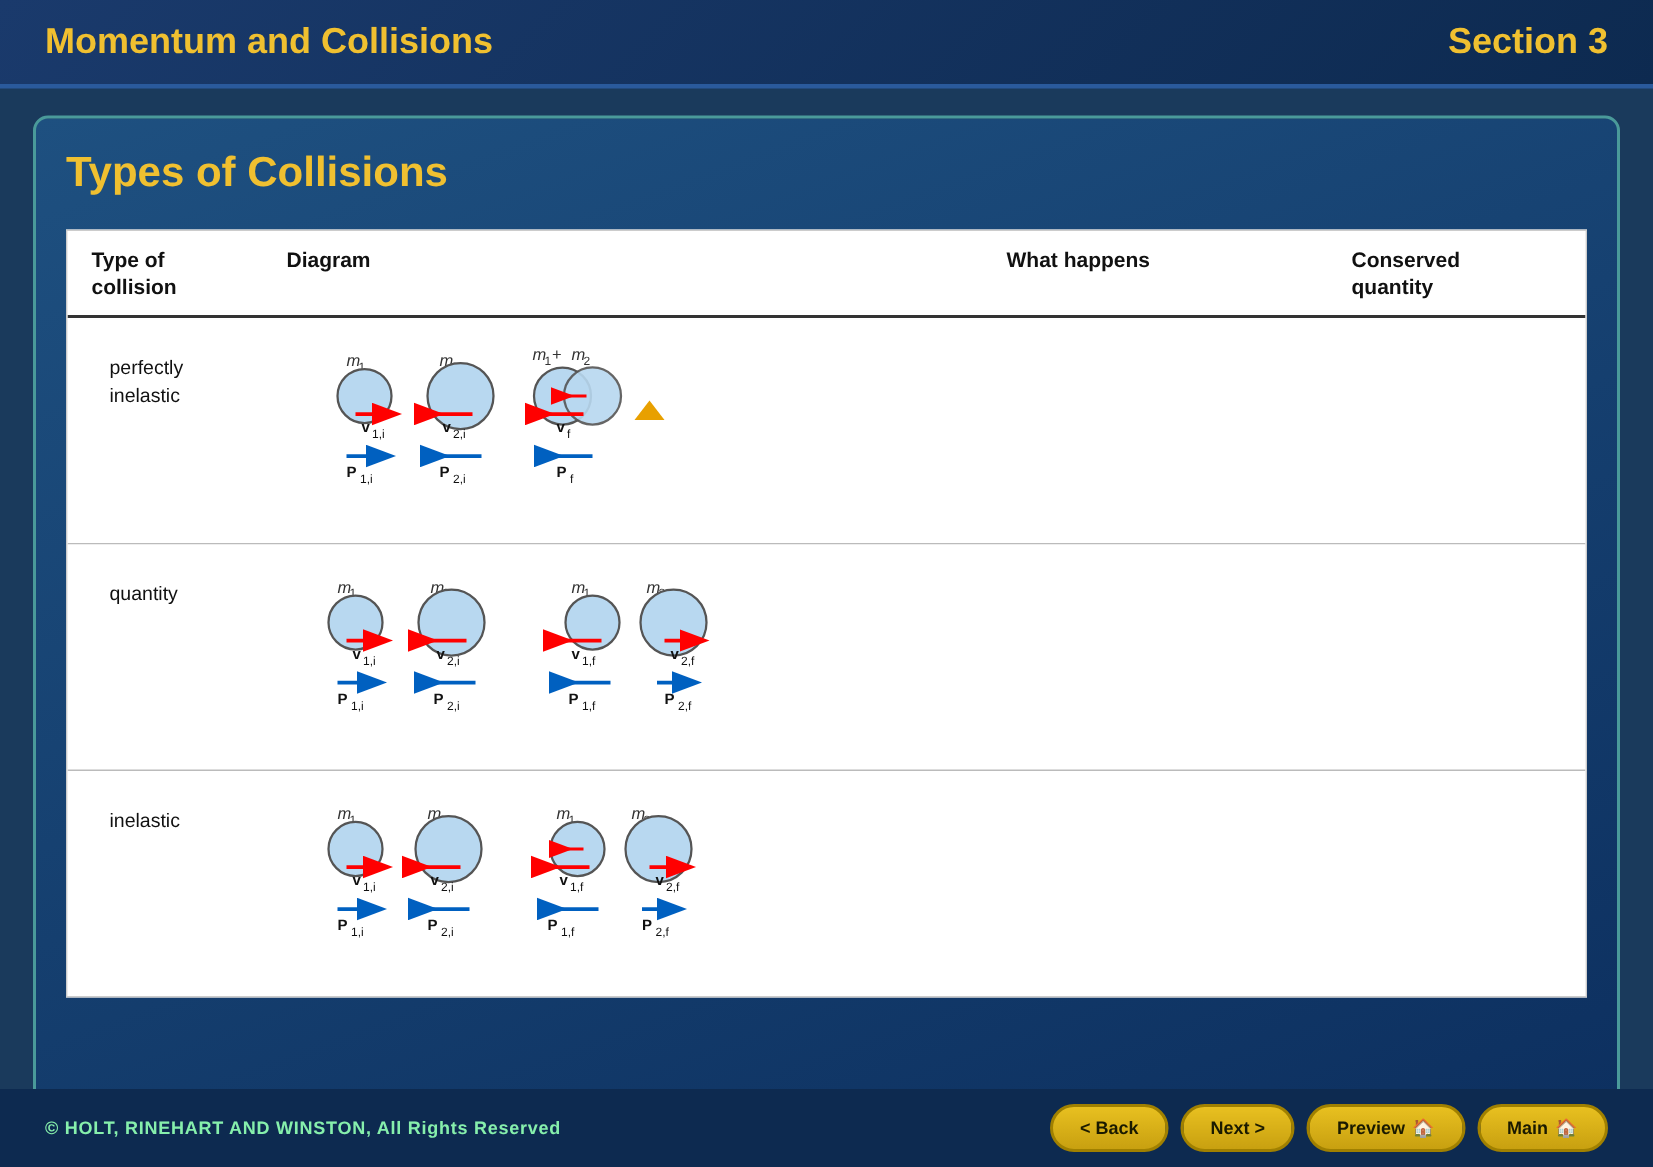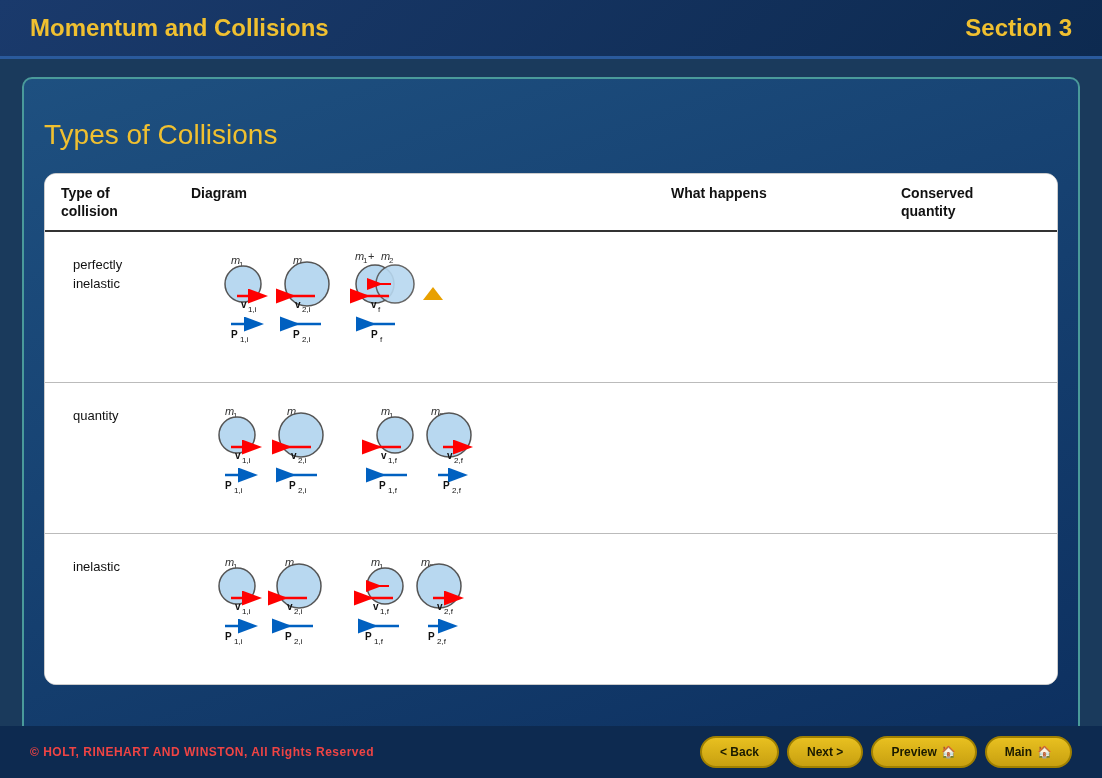--- a/index.html
+++ b/index.html
@@ -38,30 +38,29 @@
       border: 2px solid #4a9a9a;
       border-radius: 10px;
       padding: 16px 20px;
       height: 660px;
       position: relative;
     }
 
     .slide-title {
       color: #f0c030;
       font-size: 28px;
-      font-weight: normal;
+      font-weight: bold;
       margin-bottom: 18px;
       padding: 4px 0;
-      margin-top: 20px;
     }
 
     
     .collision-table {
       background: white;
-      border-radius: 12px;
+      border-radius: 0;
       border: 1px solid #ccc;
       width: 100%;
       overflow: hidden;
     }
 
     .table-header {
       display: grid;
       grid-template-columns: 130px 480px 230px 120px;
       padding: 10px 16px;
       border-bottom: 2px solid #333;
@@ -124,21 +123,21 @@
       justify-content: space-between;
       align-items: center;
     }
     .copyright {
       color: #ccc;
       font-size: 12px;
       letter-spacing: 0.5px;
     }
     .copyright span {
       font-weight: bold;
-      color: #ef4444;
+      color: #86efac;
     }
 
     .nav-buttons {
       display: flex;
       gap: 8px;
       align-items: center;
     }
 
     .nav-btn {
       background: linear-gradient(180deg, #e8c020 0%, #c8a010 100%);

